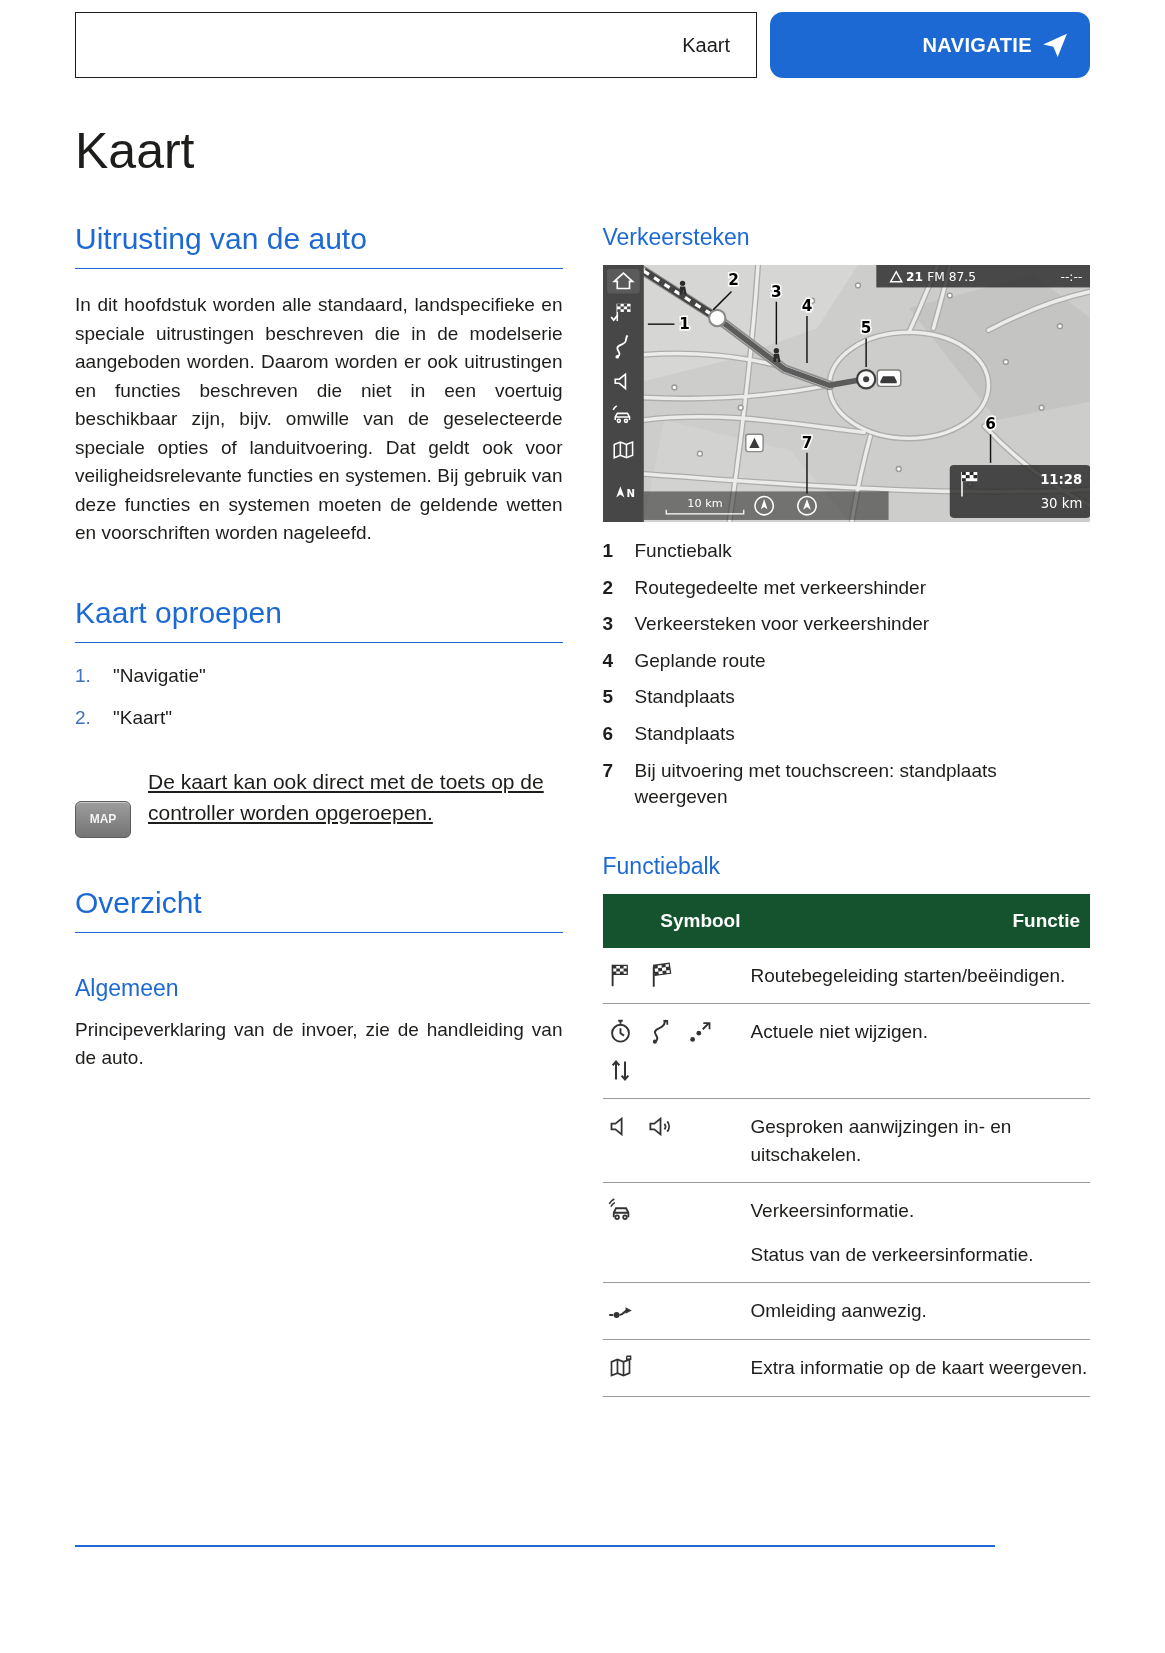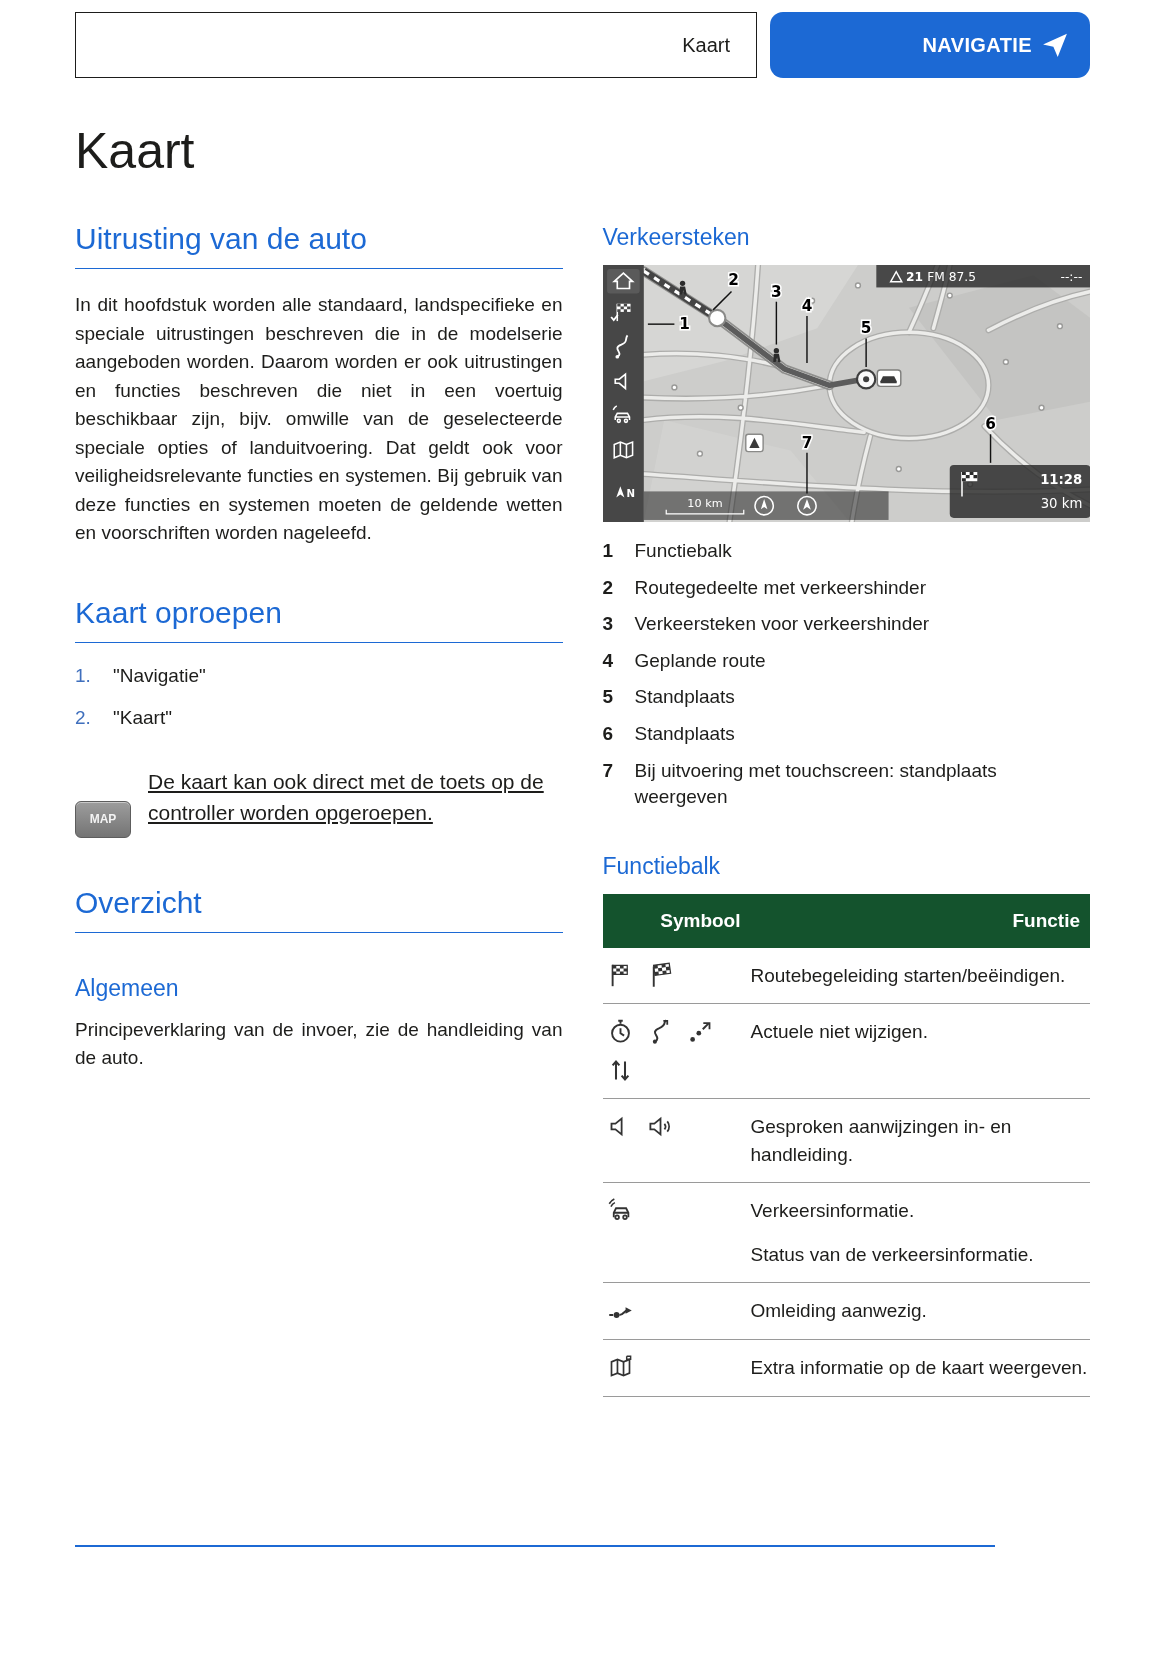--- a/index.html
+++ b/index.html
@@ -378,21 +378,21 @@
                 <svg class="ticon" viewBox="0 0 24 24" fill="none" stroke="#333" stroke-width="1.6">
                   <path d="M4 9.5h3.5L13 5v14l-5.5-4.5H4z"></path>
                 </svg>
                 <svg class="ticon" viewBox="0 0 24 24" fill="none" stroke="#333" stroke-width="1.6">
                   <path d="M3 9.5h3.5L12 5v14l-5.5-4.5H3z"></path>
                   <path d="M15.5 9.5a4 4 0 010 5M18 7.5a7 7 0 010 9"></path>
                 </svg>
               </div>
             </td>
             <td class="fn">
-                <p>Gesproken aanwijzingen in- en handleiding.</p>
+                <p>Gesproken aanwijzingen in- en uitschakelen.</p>
               </td>
           </tr>
 
           <tr>
             <td class="sym">
               <div class="icon-row">
                 <svg class="ticon" viewBox="0 0 24 24" fill="none" stroke="#333" stroke-width="1.6">
                   <path d="M6 18v-4l2-4h9l2 4v4M6 14h13"></path>
                   <circle cx="9" cy="18" r="1.6"></circle>
                     <circle cx="16" cy="18" r="1.6"></circle>

